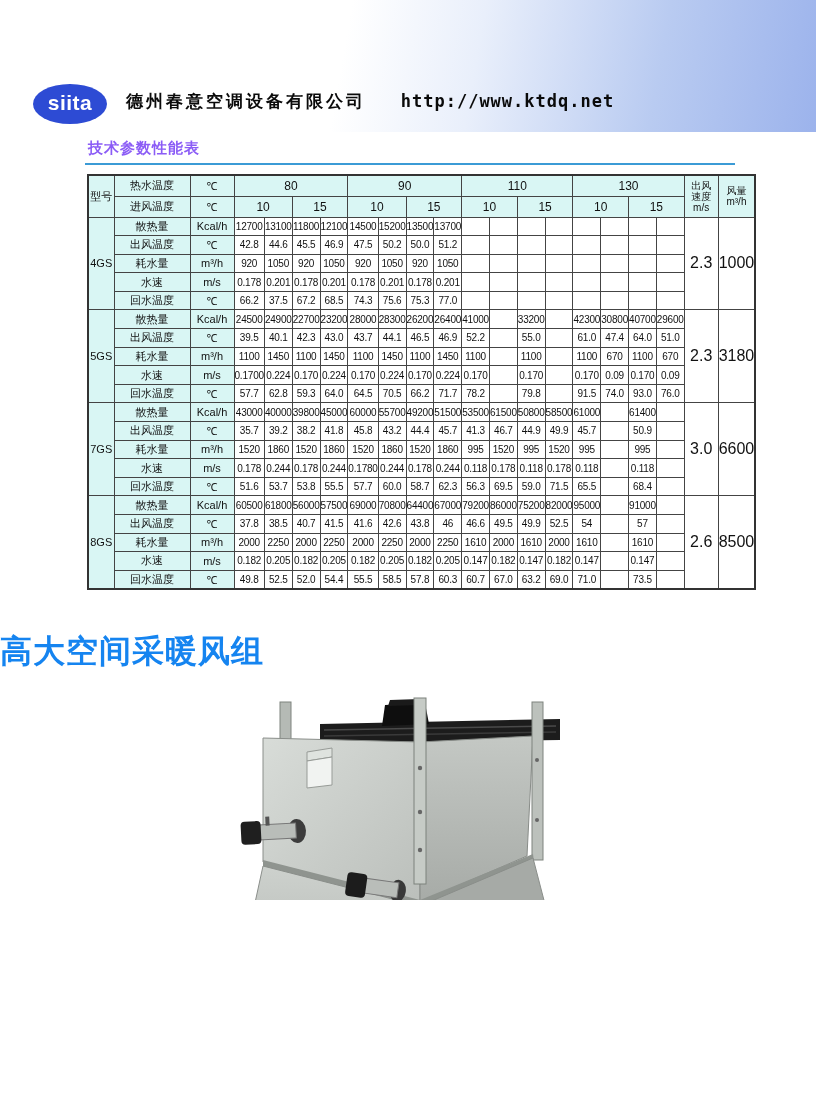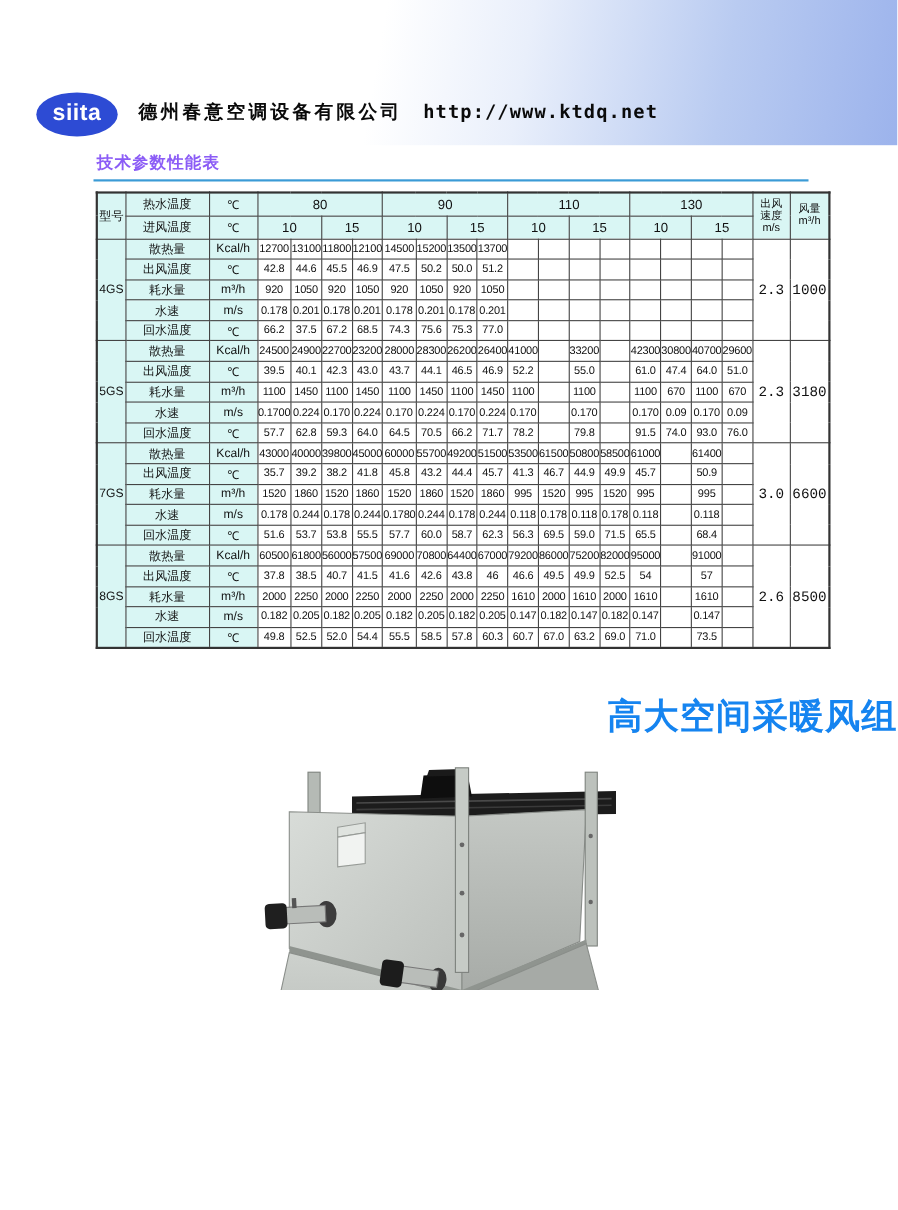--- a/index.html
+++ b/index.html
@@ -7,41 +7,41 @@
   .page{position:relative;width:816px;height:900px;overflow:hidden;background:#fff;}
 
   
   .band{position:absolute;left:0;top:0;width:816px;height:132px;
         background:linear-gradient(100deg,#ffffff 42%,#e9effb 58%,#b9cbf1 80%,#9cb3ec 100%);}
   .logo{position:absolute;left:33px;top:84px;width:74px;height:40px;background:#2d4bd4;
         border-radius:50%;color:#fff;font-weight:bold;font-size:21px;text-align:center;
         line-height:38px;letter-spacing:.5px;font-family:"Liberation Sans",sans-serif;}
   .company-line{position:absolute;left:126px;top:90px;font-size:17px;font-weight:bold;color:#0a0a0a;white-space:nowrap;}
   .company-name{font-family:"Liberation Serif",serif;letter-spacing:3px;}
-  .company-url{font-family:"DejaVu Sans Mono",monospace;letter-spacing:1px;margin-left:14px;}
+  .company-url{font-family:"DejaVu Sans Mono",monospace;letter-spacing:1px;margin-left:30px;}
 
   
   .sec-title{position:absolute;left:88px;top:139px;font-size:15px;font-weight:bold;color:#8b5cf6;letter-spacing:1px;}
   .sec-rule{position:absolute;left:85px;top:163px;width:650px;height:2px;background:#3b9bd6;}
 
   
   .tbl-wrap{position:absolute;left:87px;top:174px;}
   #perf-table{border-collapse:collapse;table-layout:fixed;border:2px solid #333;}
   #perf-table td,#perf-table th{border:1px solid #444;text-align:center;vertical-align:middle;
       padding:0;white-space:nowrap;overflow:visible;font-weight:normal;color:#111;}
   #perf-table thead tr{height:21px;}
   #perf-table tbody tr{height:18.6px;}
   .hd{background:#d9f6f4;font-size:11px;}
   .hd.small{font-size:10px;line-height:11px;}
   .hd.temp{font-size:12px;}
   .dv{background:#ffffff;font-size:10px;letter-spacing:-0.2px;}
-  .dv.big{font-size:13px;letter-spacing:0;font-family:Liberation Mono, monospace;}
+  .dv.big{font-size:16px;letter-spacing:0;}
 
   
-  .prod-title{position:absolute;left:0;top:630px;width:816px;text-align:right;
+  .prod-title{position:absolute;left:0;top:630px;width:816px;text-align:left;
       font-size:32px;font-weight:bold;color:#1584f0;letter-spacing:1px;}
 
   .photo{position:absolute;left:238px;top:690px;width:360px;height:330px;}
 
   
   .footer-bar{position:absolute;left:0;top:1030px;width:816px;height:37px;
       background:linear-gradient(to right,#f0faec 0%,#cdf2c4 40%,#8beb8b 100%);
       border-top:2px solid #79da79;box-sizing:border-box;}
   .hotline{position:absolute;left:30px;top:1036px;font-size:16px;font-weight:bold;color:#1a1a1a;
       font-family:"Liberation Serif",serif;letter-spacing:1px;}

